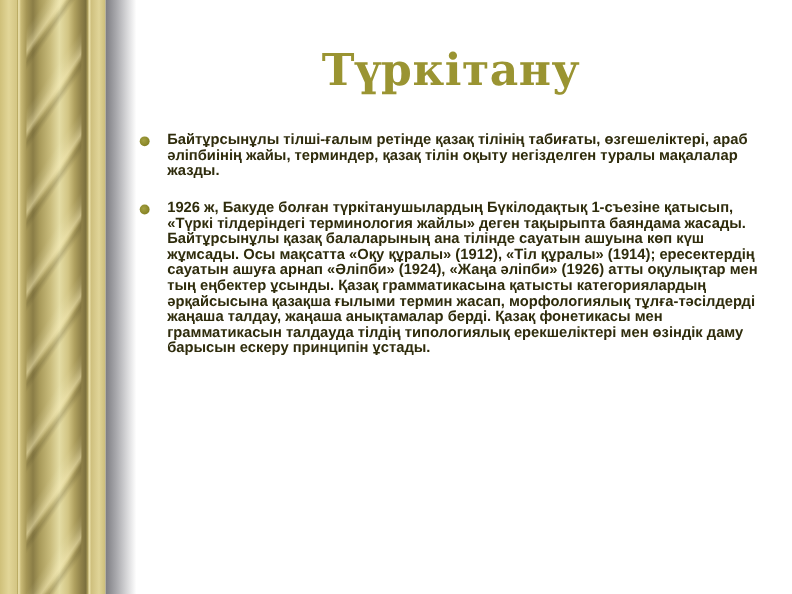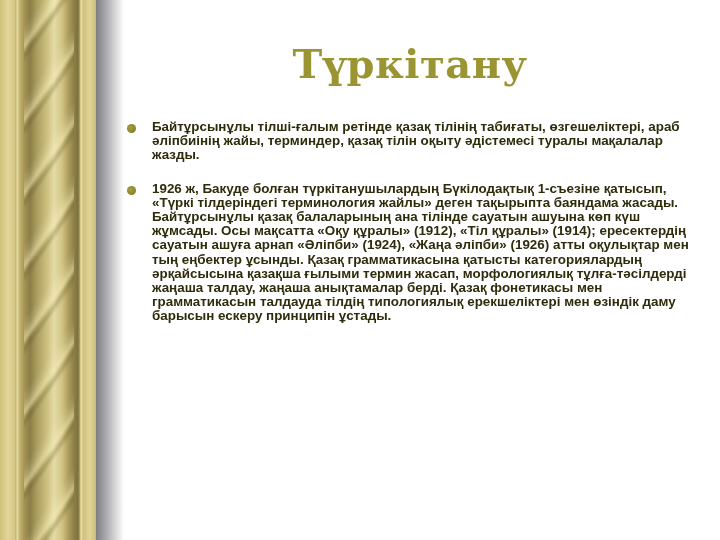--- a/index.html
+++ b/index.html
@@ -115,20 +115,20 @@
     <div class="twist"></div>
     <div class="twist2"></div>
   </div>
   <div class="shadow"></div>
 
   <div class="title">Түркітану</div>
 
   <div class="content">
     <div class="item">
       <span class="bullet"></span>
-      <p class="item-text">Байтұрсынұлы тілші-ғалым ретінде қазақ тілінің табиғаты, өзгешеліктері, араб әліпбиінің жайы, терминдер, қазақ тілін оқыту әдістемесі туралы мақалалар жазды.</p>
+      <p class="item-text">Байтұрсынұлы тілші-ғалым ретінде қазақ тілінің табиғаты, өзгешеліктері, араб әліпбиінің жайы, терминдер, қазақ тілін оқыту негізделген туралы мақалалар жазды.</p>
     </div>
     <div class="item">
       <span class="bullet"></span>
       <p class="item-text">1926 ж, Бакуде болған түркітанушылардың Бүкілодақтық 1-съезіне қатысып, «Түркі тілдеріндегі терминология жайлы» деген тақырыпта баяндама жасады. Байтұрсынұлы қазақ балаларының ана тілінде сауатын ашуына көп күш жұмсады. Осы мақсатта «Оқу құралы» (1912), «Тіл құралы» (1914); ересектердің сауатын ашуға арнап «Әліпби» (1924), «Жаңа әліпби» (1926) атты оқулықтар мен тың еңбектер ұсынды. Қазақ грамматикасына қатысты категориялардың әрқайсысына қазақша ғылыми термин жасап, морфологиялық тұлға-тәсілдерді жаңаша талдау, жаңаша анықтамалар берді. Қазақ фонетикасы мен грамматикасын талдауда тілдің типологиялық ерекшеліктері мен өзіндік даму барысын ескеру принципін ұстады.</p>
     </div>
   </div>
 </div>
 
 </body></html>

